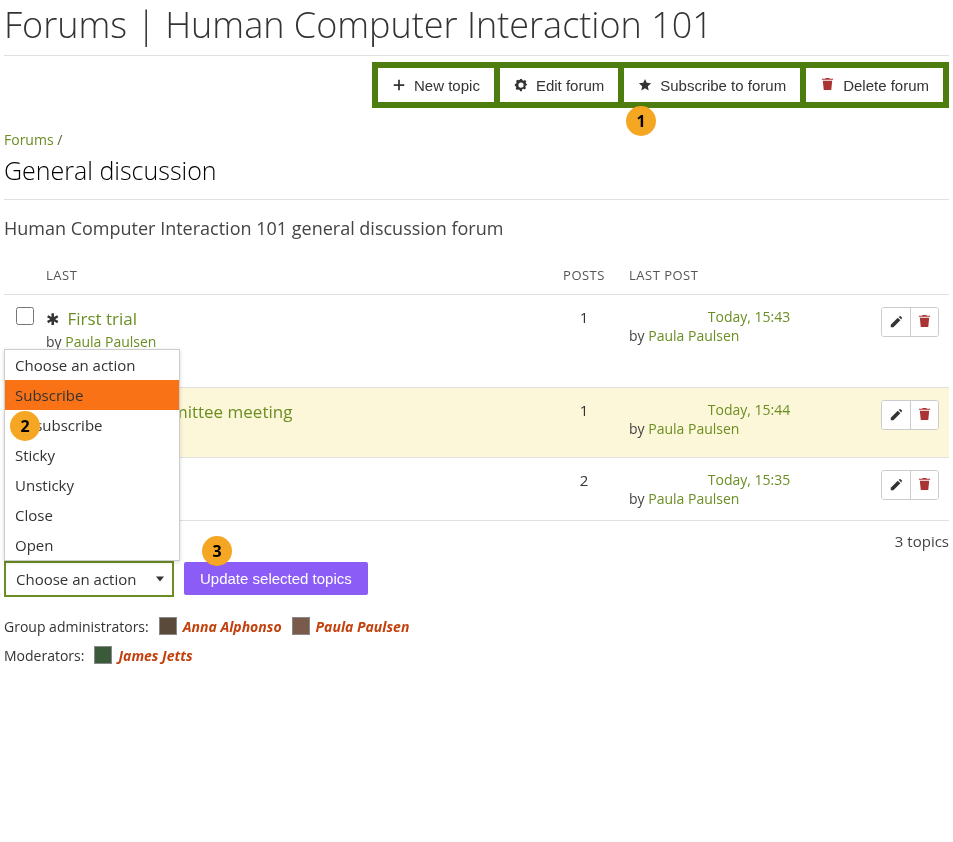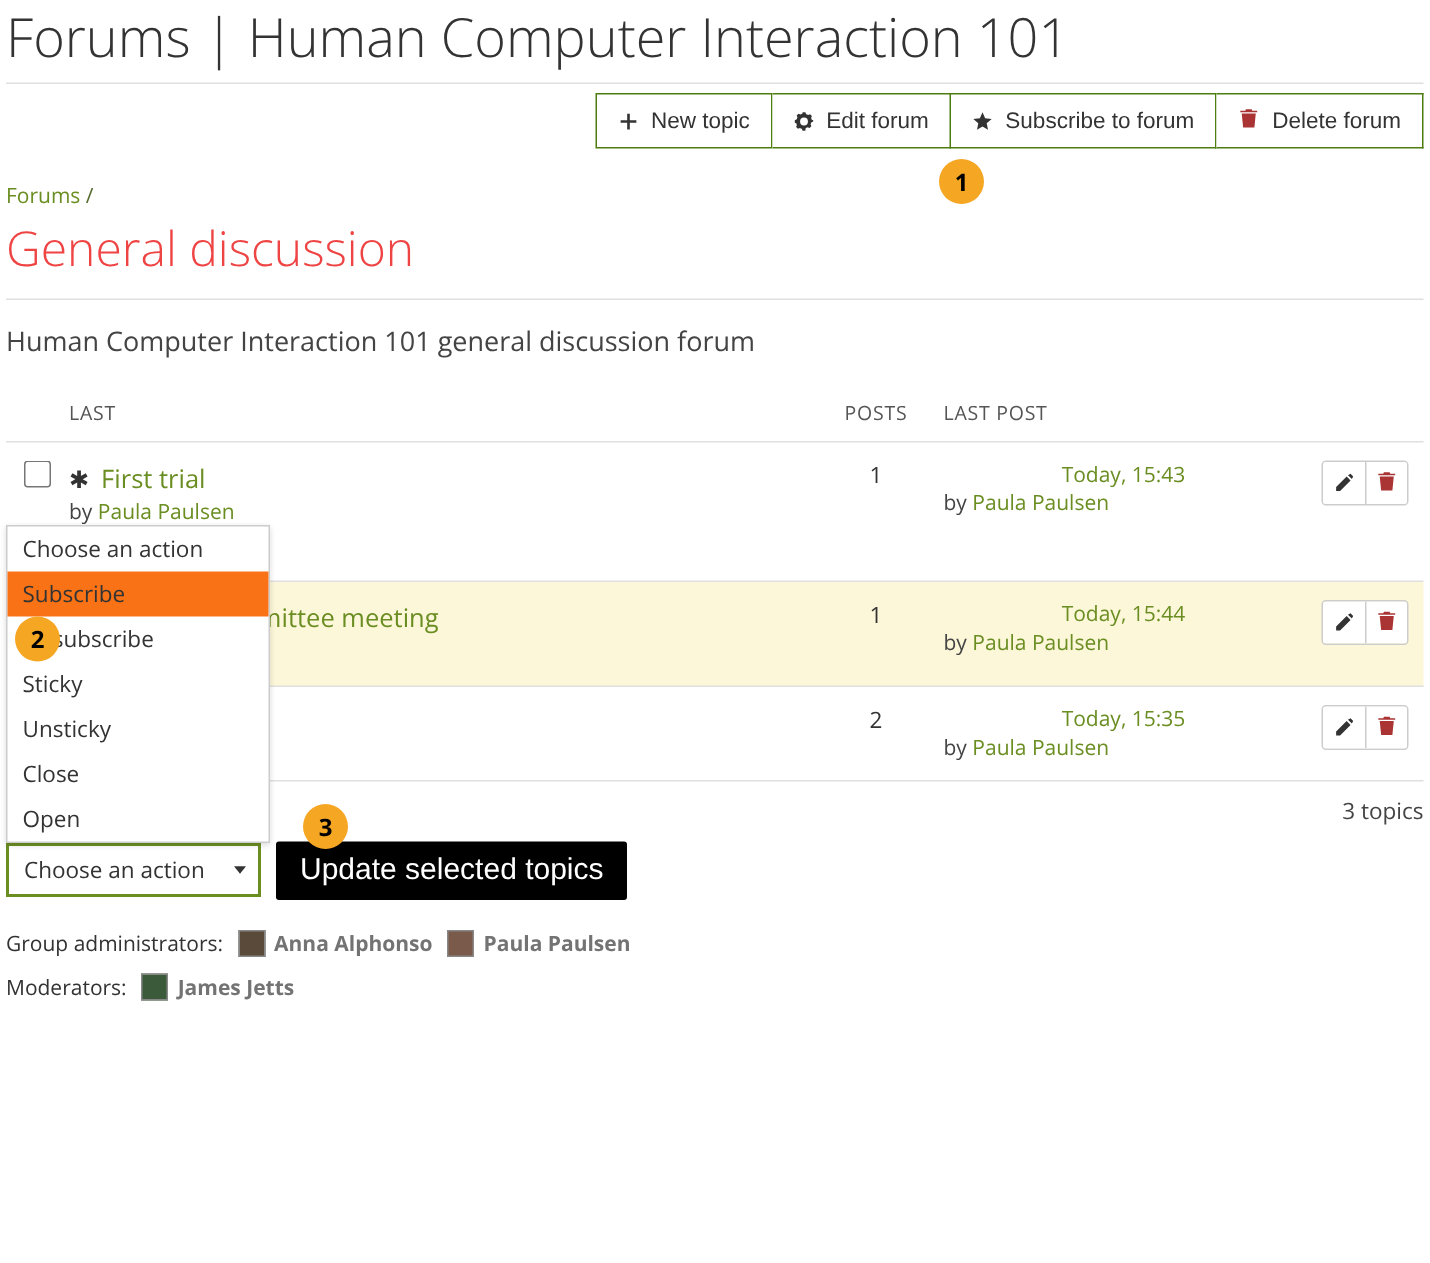--- a/index.html
+++ b/index.html
@@ -1,21 +1,21 @@
 <!DOCTYPE html>
 <html><head>
 <meta charset="utf-8">
 <style>
 * { box-sizing: border-box; margin: 0; padding: 0; }
 body { font-family: "Open Sans", "Segoe UI", Arial, sans-serif; color: #333; background: #fff; width: 953px; padding: 0 4px; }
 h1 { font-weight: 300; font-size: 36px; color: #333; margin-bottom: 4px; }
-h2 { font-weight: 300; font-size: 32px; color: #ef4444; margin: 4px 0 12px; }
+h2 { font-weight: 300; font-size: 25px; color: #000000; margin: 4px 0 12px; }
 hr.thin { border: none; border-top: 1px solid #e0e0e0; margin: 6px 0; }
 .toolbar { display: flex; justify-content: flex-end; gap: 0; margin-bottom: 18px; }
-.toolbar .btn { display: inline-flex; align-items: center; gap: 8px; border: 1px solid #4d7c0f; background: #fff; padding: 8px 14px; font-size: 15px; color: #333; cursor: pointer; }
+.toolbar .btn { display: inline-flex; align-items: center; gap: 8px; border: 6px solid #4d7c0f; background: #fff; padding: 8px 14px; font-size: 15px; color: #333; cursor: pointer; }
 .toolbar .btn + .btn { border-left: none; }
 .toolbar .icon { font-size: 15px; }
 .breadcrumb { font-size: 14px; color: #556b2f; margin-top: 22px; }
 .breadcrumb a { color: #6b8e23; text-decoration: none; }
 .subtitle { font-size: 18px; color: #444; margin: 16px 0 18px; font-weight: 400; }
 .table-head { display: flex; padding: 8px 0 10px; border-bottom: 1px solid #e0e0e0; font-size: 13px; color: #555; letter-spacing: 0.5px; }
 .col-check { width: 42px; padding-left: 12px; }
 .col-topic { flex: 1; }
 .col-posts { width: 90px; text-align: center; }
 .col-last { width: 240px; }
@@ -38,24 +38,24 @@
 .row-actions button + button { border-left: 1px solid #ccc; }
 .row-actions .del { color: #a33; }
 .topics-count { text-align: right; font-size: 15px; color: #444; margin: 10px 0 4px; }
 .bulk-row { display: flex; align-items: center; gap: 10px; margin: 10px 0 20px; position: relative; }
 .select-wrap { position: relative; }
 .select-box { border: 2px solid #6b8e23; background: #fff; padding: 6px 26px 6px 10px; font-size: 15px; color: #333; min-width: 170px; position: relative; cursor: pointer; }
 .select-box::after { content: ""; position: absolute; right: 8px; top: 50%; transform: translateY(-50%); border-left: 4px solid transparent; border-right: 4px solid transparent; border-top: 5px solid #333; }
 .dropdown-menu { position: absolute; bottom: 36px; left: 0; width: 176px; background: #fff; border: 1px solid #ccc; box-shadow: 0 1px 4px rgba(0,0,0,0.15); z-index: 20; }
 .dropdown-menu .item { padding: 5px 10px; font-size: 15px; color: #333; cursor: pointer; }
 .dropdown-menu .item.hover { background: #f97316; }
-.btn-primary { background: #000000; color: #fff; border: none; padding: 8px 16px; font-size: 20px; cursor: pointer; border-radius: 2px; }
+.btn-primary { background: #8b5cf6; color: #fff; border: none; padding: 8px 16px; font-size: 15px; cursor: pointer; border-radius: 2px; }
 .admins-row { font-size: 14px; color: #333; margin: 10px 0; display: flex; align-items: center; gap: 10px; text-align: center; }
 .admins-row .label { font-weight: 400; }
-.user-chip { display: inline-flex; align-items: center; gap: 6px; font-weight: 700; color: #737373; cursor: pointer; }
+.user-chip { display: inline-flex; align-items: center; gap: 6px; font-weight: 700; color: #c2410c; cursor: pointer; font-style: italic; }
 .avatar { width: 18px; height: 18px; background: #5a4a3a; border: 1px solid #888; display: inline-block; }
 .avatar.b { background: #7a5a4a; }
 .avatar.c { background: #3a5a3a; }
 .callout { position: absolute; width: 30px; height: 30px; border-radius: 50%; background: #f5a623; color: #000; font-weight: 700; font-size: 16px; display: flex; align-items: center; justify-content: center; z-index: 30; }
 .callout.n1 { left: 622px; top: 106px; }
 .container { position: relative; }
 .callout.n2 { left: 6px; top: 411px; }
 .callout.n3 { left: 198px; top: 536px; }
 .callout.n4 { left: 402px; top: 712px; }
 .lock-icon svg { width: 14px; height: 14px; fill: #333; display: block; }

